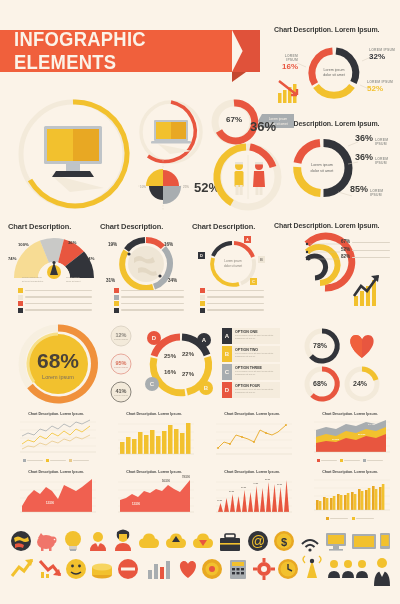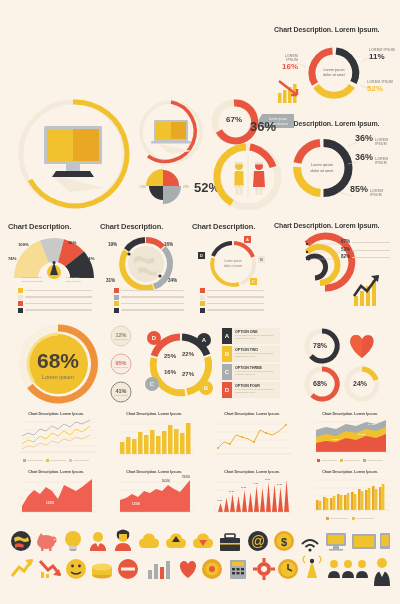--- a/index.html
+++ b/index.html
@@ -47,20 +47,27 @@
   .abs { position: absolute; }
 
   
   .chart-card { position: absolute; background: #FBF3E8; }
 </style>
 </head>
 <body>
 
 <div class="page">
 
+  <div class="banner-wrap">
+    <div class="banner">
+      <span class="banner-title">INFOGRAPHIC ELEMENTS</span>
+    </div>
+    <div class="ribbon-tail"></div>
+    <div class="ribbon-fold"></div>
+  </div>
 
   <div class="abs" style="left:272px;top:26px;width:124px;height:88px;">
     <div class="panel-title" style="font-size:7px;margin-left:2px;">Chart Description. Lorem Ipsum.</div>
     <svg width="124" height="76" viewBox="0 0 124 76" style="margin-top:2px;">
 
       <g transform="translate(62,38)">
         <path d="M -1.5,-22 A 22,22 0 0,0 -19,11" fill="none" stroke="#E8563F" stroke-width="7"></path>
         <path d="M 2,-22 A 22,22 0 0,1 19.5,9.5" fill="none" stroke="#32343A" stroke-width="7"></path>
         <path d="M -18,13 A 22,22 0 0,0 18,13" fill="none" stroke="#F2C12E" stroke-width="7"></path>
       </g>
@@ -78,21 +85,21 @@
       <line x1="34" y1="32" x2="25" y2="28" stroke="#D8CFBE" stroke-width="0.5"></line>
       <line x1="90" y1="26" x2="99" y2="22" stroke="#D8CFBE" stroke-width="0.5"></line>
       <line x1="88" y1="50" x2="97" y2="54" stroke="#D8CFBE" stroke-width="0.5"></line>
     </svg>
     <div class="abs" style="left:0px;top:28px;text-align:right;width:26px;">
       <div class="lbl-cap" style="color:#9A9A94;">LOREM IPSUM</div>
       <div class="pct" style="font-size:8px;color:#E8563F;">16%</div>
     </div>
     <div class="abs" style="left:97px;top:22px;width:27px;">
       <div class="lbl-cap" style="color:#9A9A94;">LOREM IPSUM</div>
-      <div class="pct" style="font-size:8px;color:#32343A;">11%</div>
+      <div class="pct" style="font-size:8px;color:#32343A;">32%</div>
     </div>
     <div class="abs" style="left:95px;top:54px;width:29px;">
       <div class="lbl-cap" style="color:#9A9A94;">LOREM IPSUM</div>
       <div class="pct" style="font-size:8px;color:#F2C12E;">52%</div>
     </div>
   </div>
 
   <div class="abs" style="left:272px;top:120px;width:124px;height:92px;">
     <div class="panel-title" style="font-size:7px;margin-left:2px;">Chart Description. Lorem Ipsum.</div>
     <svg width="124" height="80" viewBox="0 0 124 80" style="margin-top:3px;">

